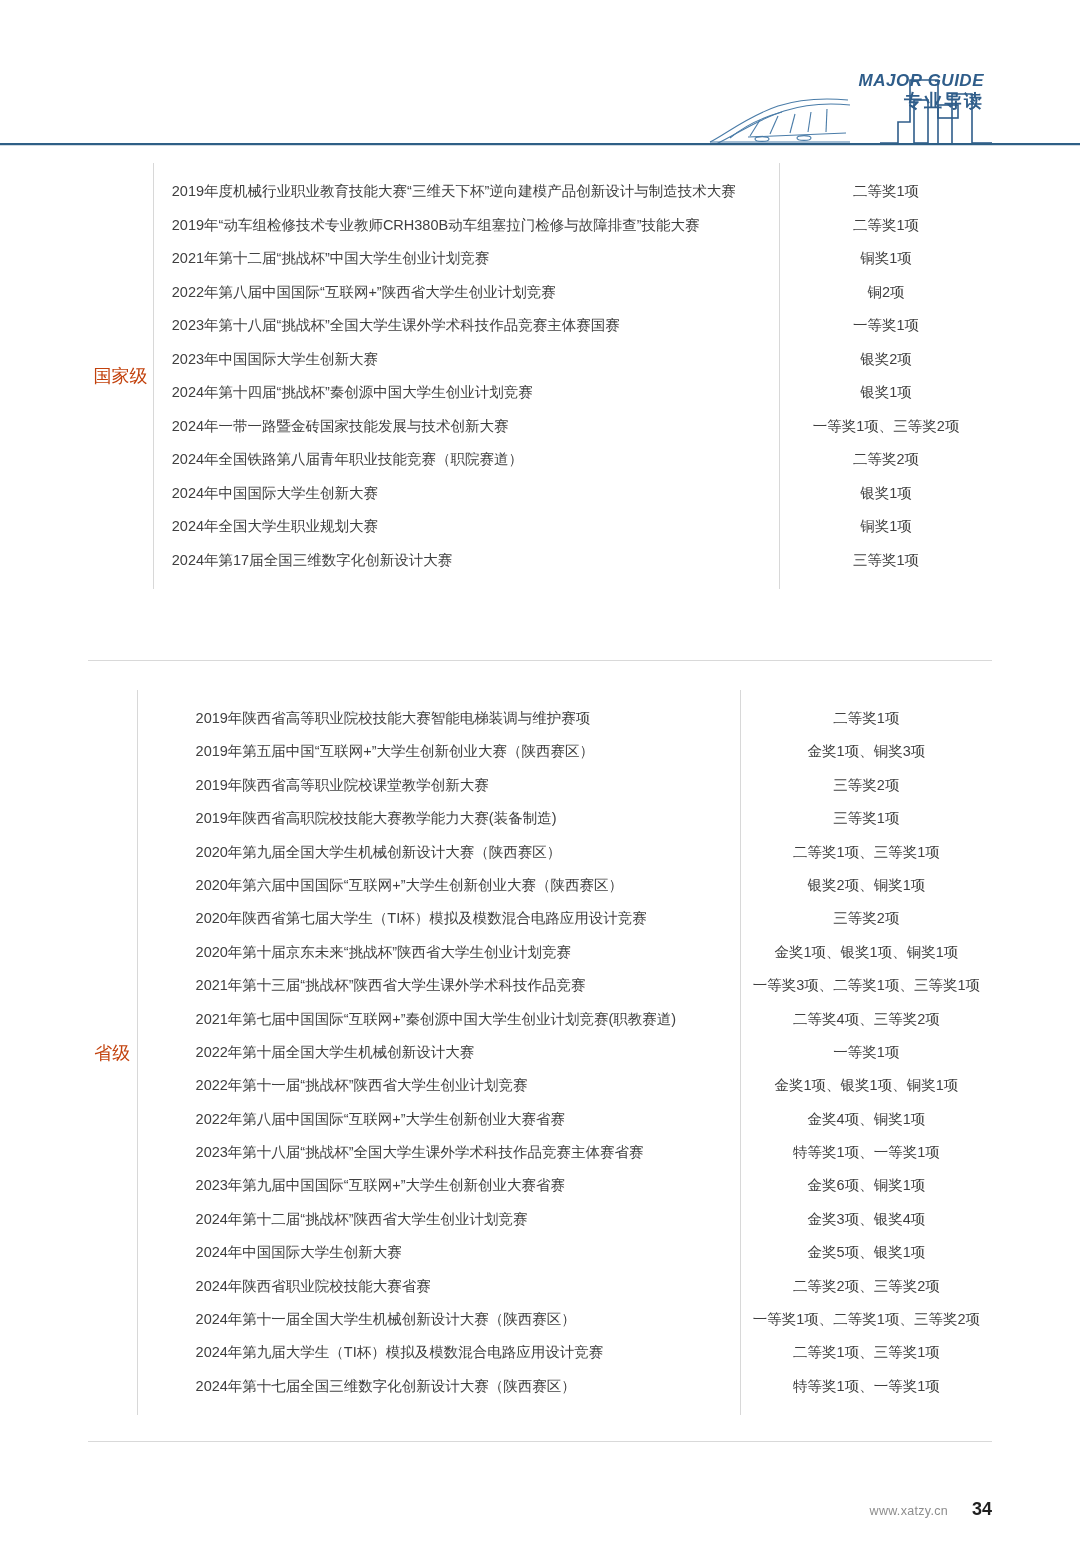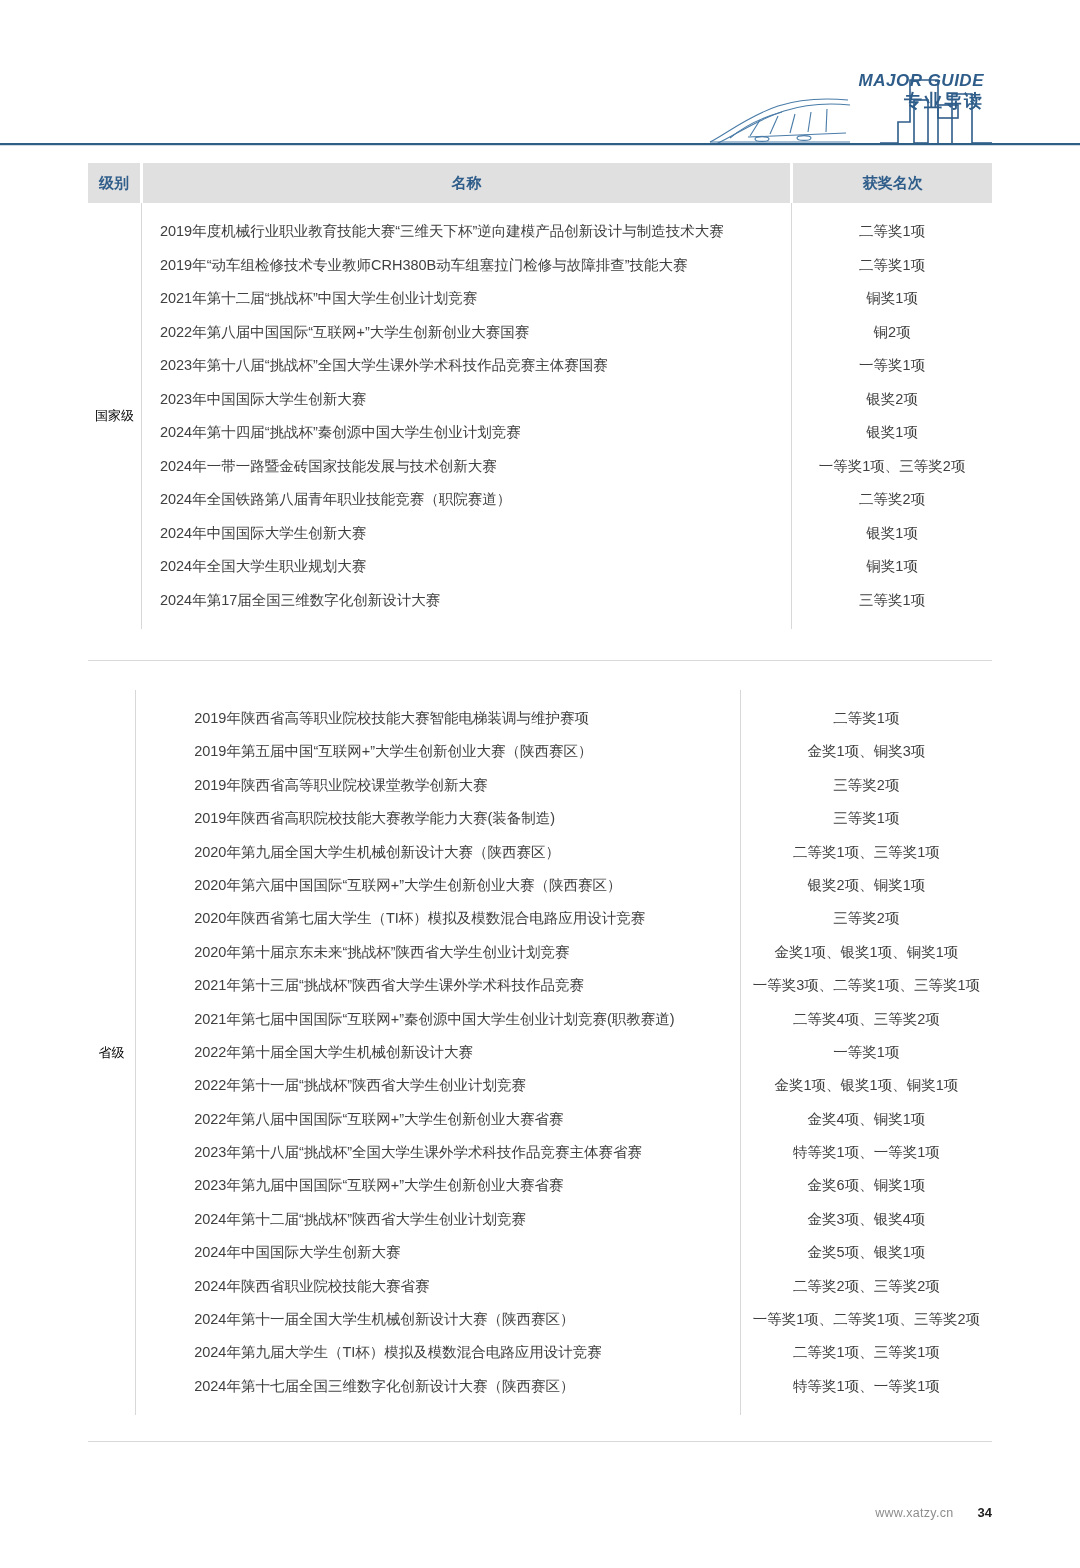--- a/index.html
+++ b/index.html
@@ -74,22 +74,22 @@
 
   .body-row td{
     font-size:14.5px;
     color:#3f3f3f;
     vertical-align:middle;
     padding:0;
   }
   td.cell-level{
     width:73px;
     text-align:center;
-    font-size:13px;
-    color:#000000;
+    font-size:18px;
+    color:#c2410c;
   }
   td.cell-names{
     border-left:1px solid #d8d8d8;
     border-right:1px solid #d8d8d8;
     padding:0;
   }
   td.cell-awards{
     padding:12px;
     text-align:center;
   }
@@ -134,21 +134,21 @@
 
   
   .page-footer{
     position:absolute;right:88px;bottom:48px;
     display:flex;align-items:baseline;gap:24px;
   }
   .footer-site{
     font-size:12.5px;color:#8d8d8d;letter-spacing:.3px;
   }
   .footer-page{
-    font-size:13px;font-weight:bold;color:#1f1f1f;
+    font-size:18px;font-weight:bold;color:#1f1f1f;
   }
 </style>
 </head>
 <body>
 
 <div class="page-header">
 
   <span class="train-art">
     <svg width="150" height="52" viewBox="0 0 150 52">
       <g fill="none" stroke="#4a7ca8" stroke-width="1.1">
@@ -183,33 +183,28 @@
   <span class="brand">
     <span class="brand-en">MAJOR GUIDE</span>
     <span class="brand-cn">专业导读</span>
   </span>
 
   <div class="header-rule"></div>
 </div>
 
 <table class="award-table" id="table-national">
   <tbody>
-      <tr class="thead-row">
-    <td class="c-level">级别</td>
-    <td class="c-name">名称</td>
-    <td class="c-award">获奖名次</td>
-  </tr>
   <tr class="body-row">
     <td class="cell-level">国家级</td>
     <td class="cell-names">
       <div class="names-list">
         <div class="row-line">2019年度机械行业职业教育技能大赛“三维天下杯”逆向建模产品创新设计与制造技术大赛</div>
         <div class="row-line">2019年“动车组检修技术专业教师CRH380B动车组塞拉门检修与故障排查”技能大赛</div>
         <div class="row-line">2021年第十二届“挑战杯”中国大学生创业计划竞赛</div>
-        <div class="row-line">2022年第八届中国国际“互联网+”大学生创新创业大赛国赛</div>
+        <div class="row-line">2022年第八届中国国际“互联网+”陕西省大学生创业计划竞赛</div>
         <div class="row-line">2023年第十八届“挑战杯”全国大学生课外学术科技作品竞赛主体赛国赛</div>
         <div class="row-line">2023年中国国际大学生创新大赛</div>
         <div class="row-line">2024年第十四届“挑战杯”秦创源中国大学生创业计划竞赛</div>
         <div class="row-line">2024年一带一路暨金砖国家技能发展与技术创新大赛</div>
         <div class="row-line">2024年全国铁路第八届青年职业技能竞赛（职院赛道）</div>
         <div class="row-line">2024年中国国际大学生创新大赛</div>
         <div class="row-line">2024年全国大学生职业规划大赛</div>
         <div class="row-line">2024年第17届全国三维数字化创新设计大赛</div>
       </div>
     </td>

